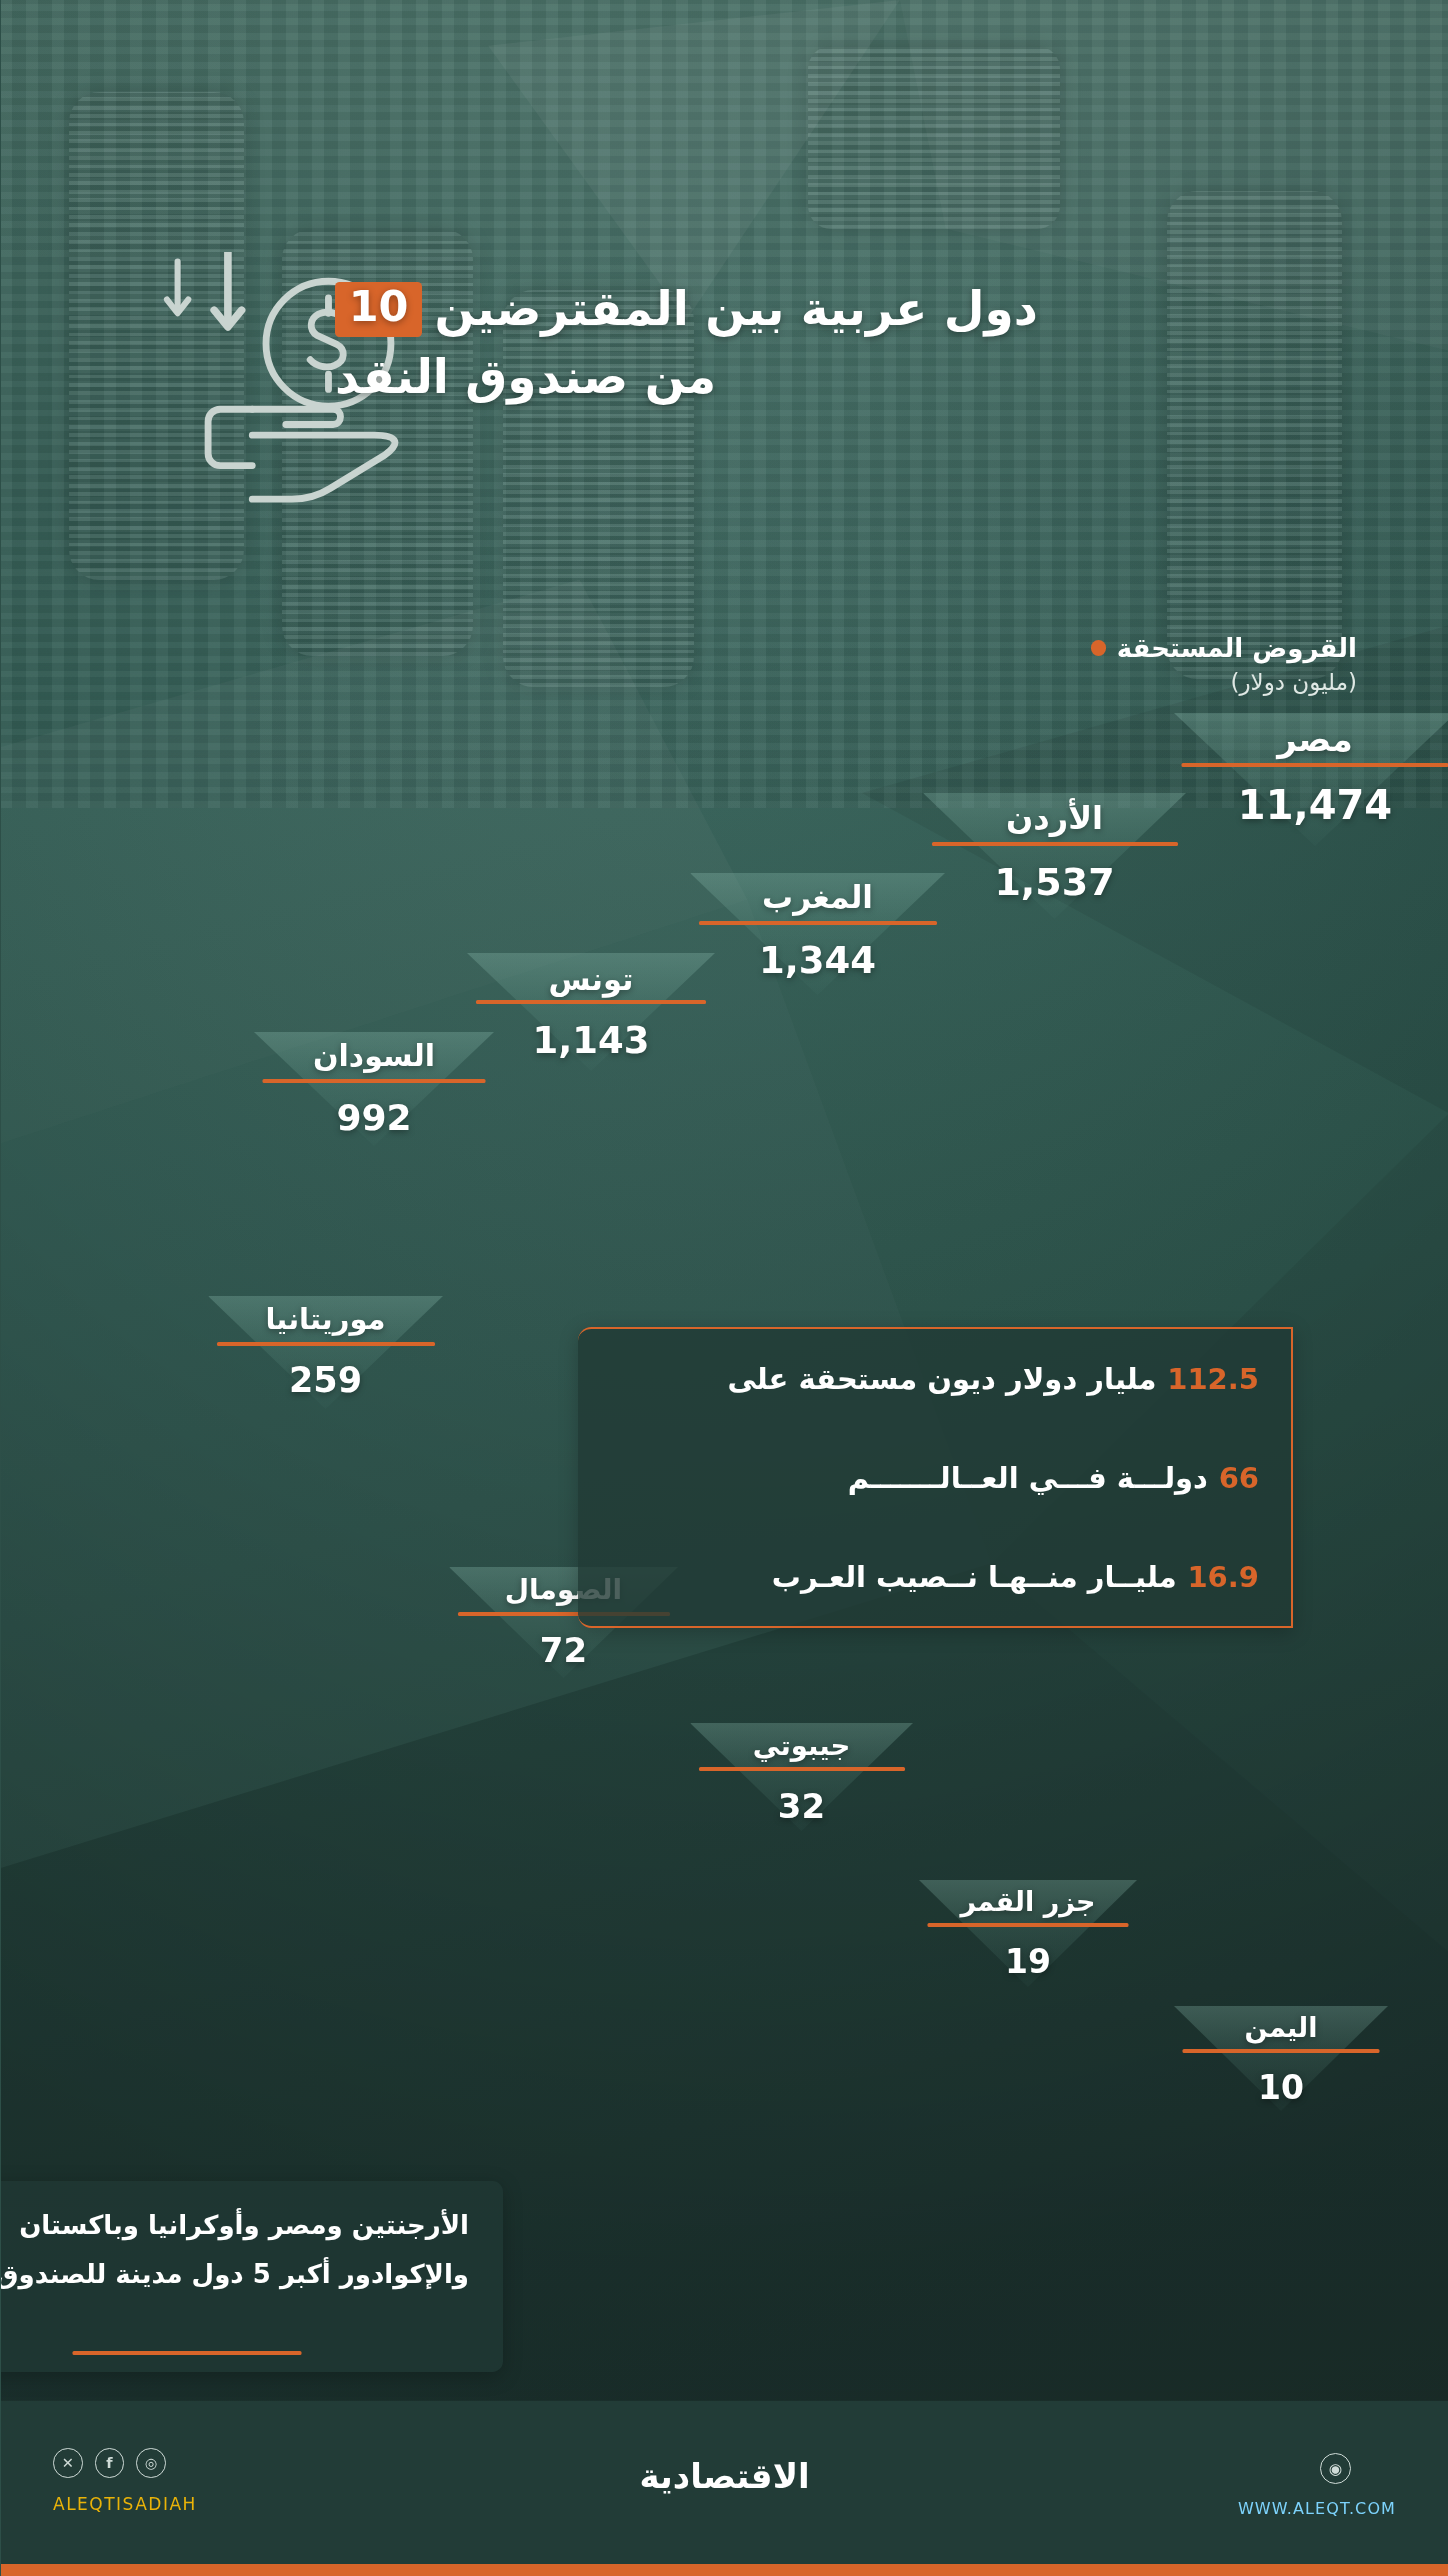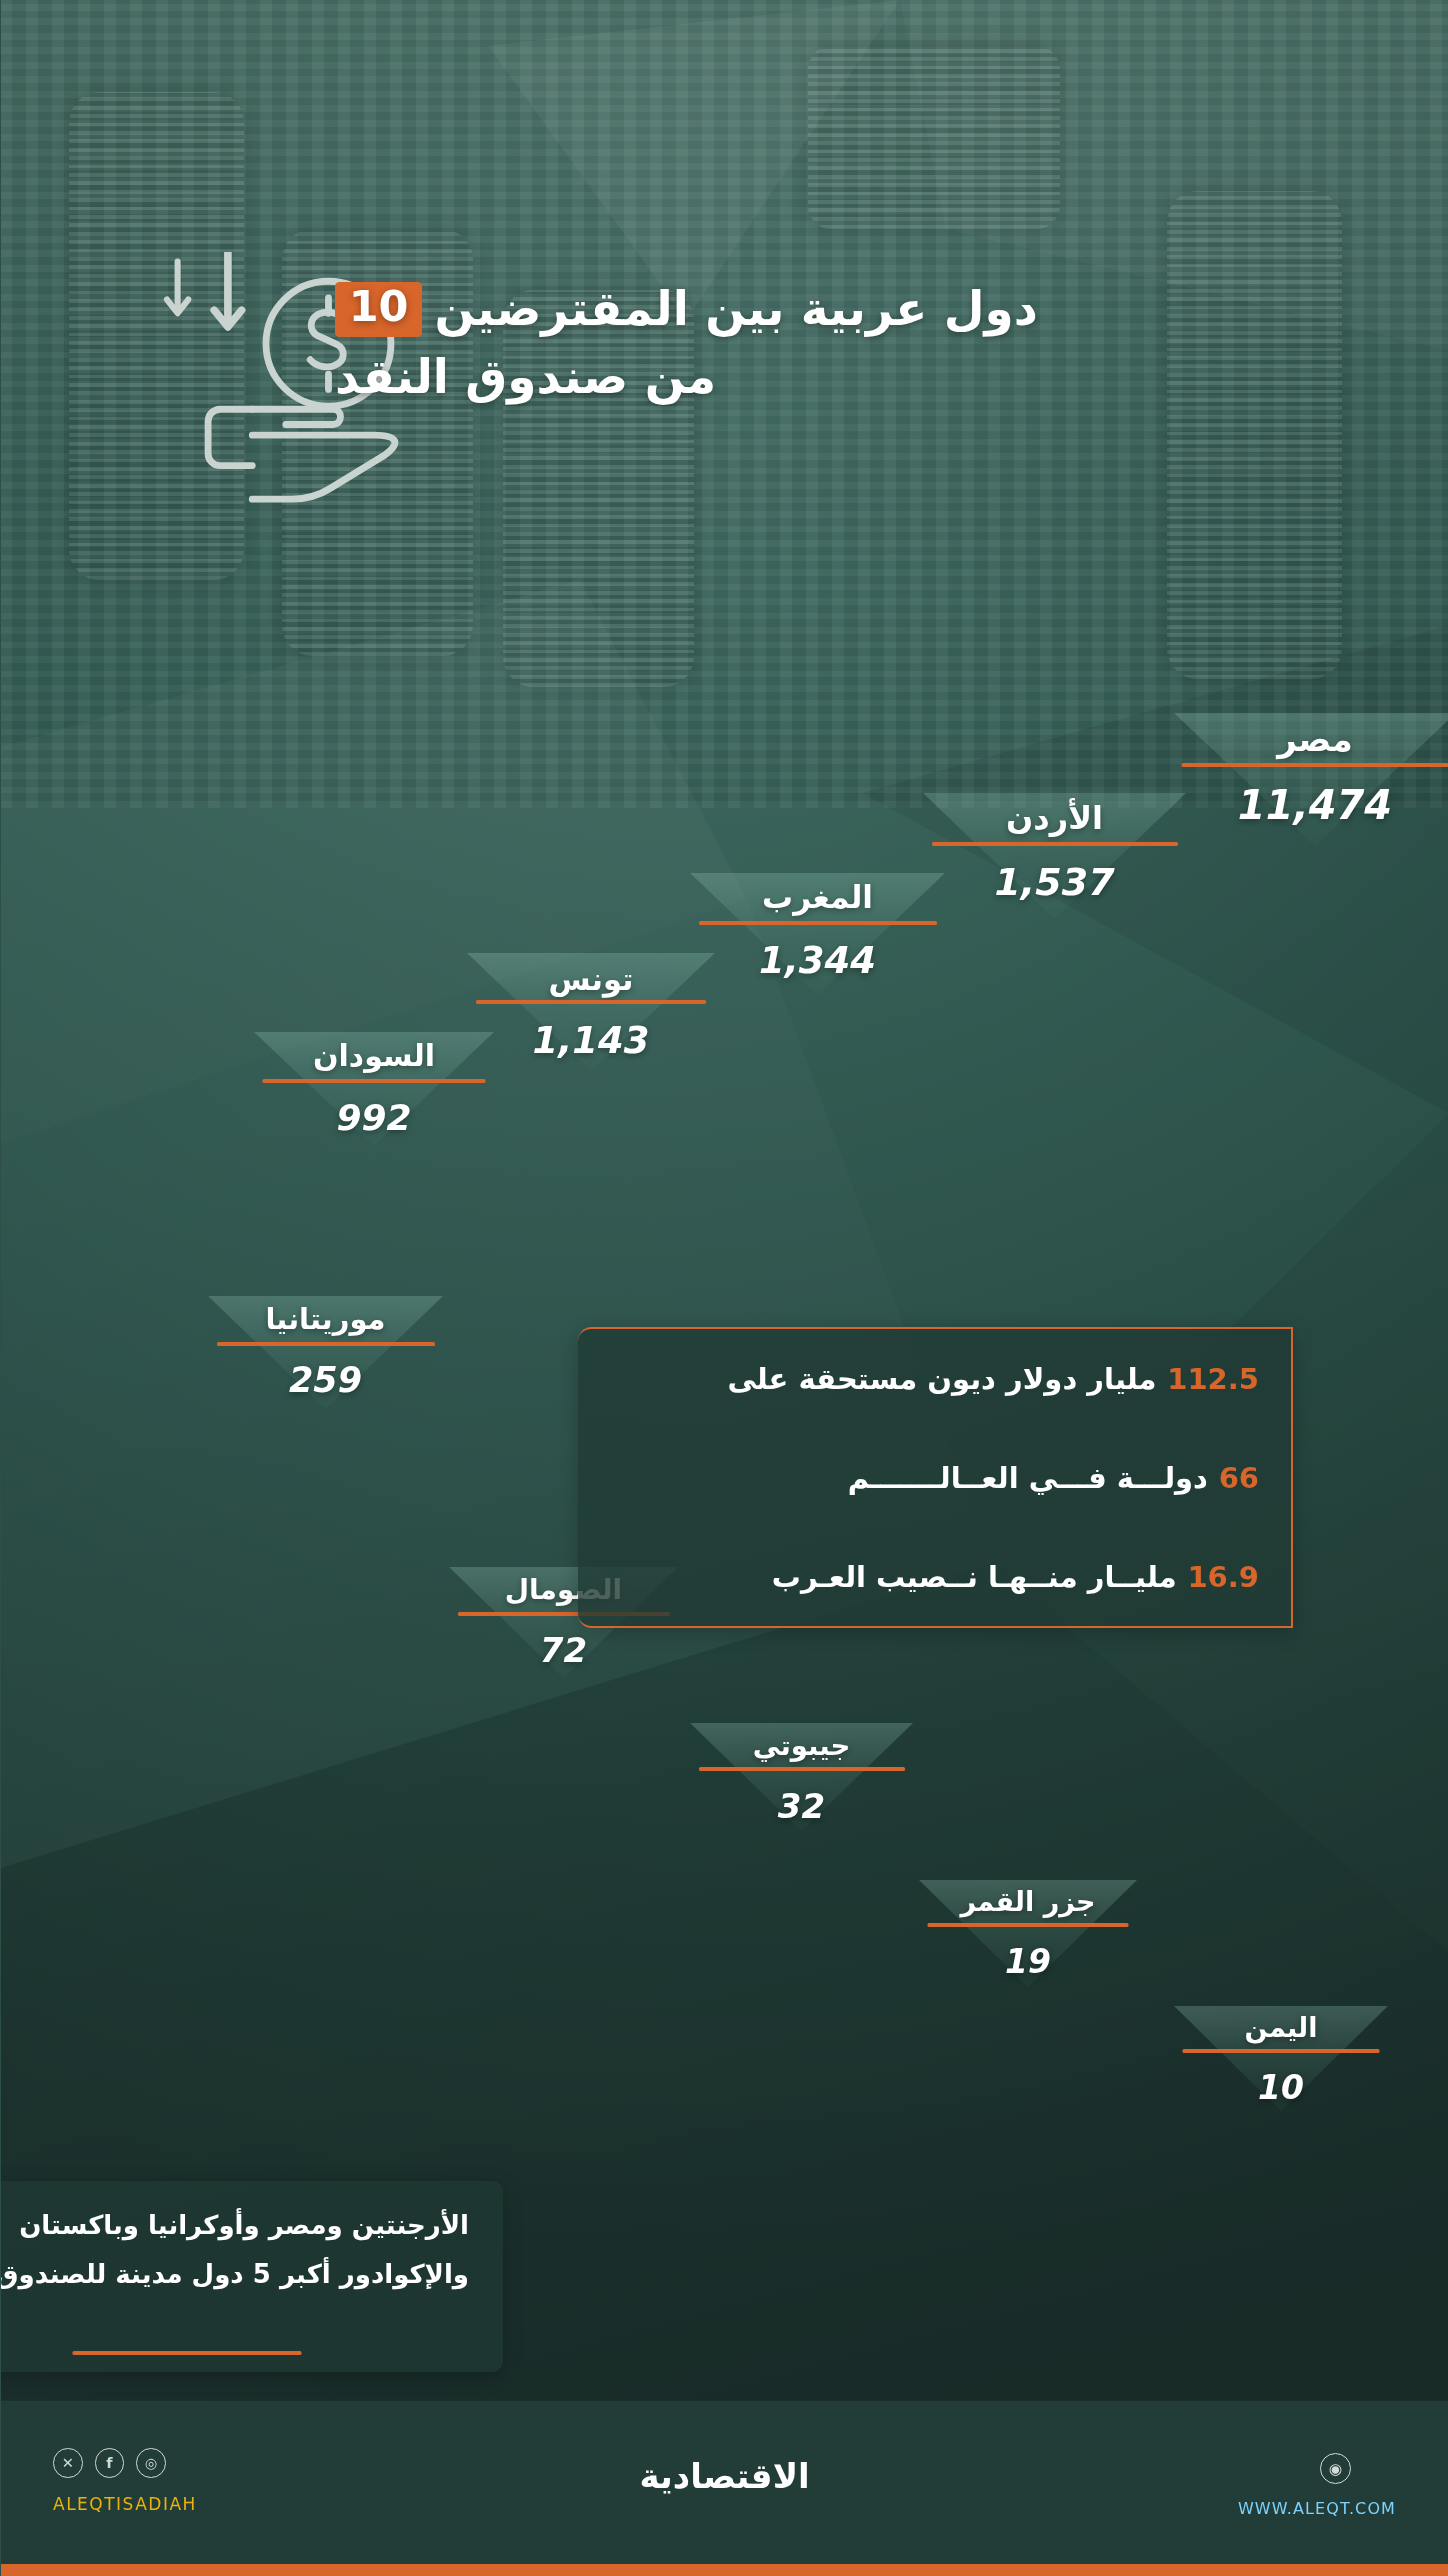--- a/index.html
+++ b/index.html
@@ -80,21 +80,20 @@
     text-shadow:0 1.5px 6.1px rgba(0,0,0,.35);
   }
   .rule{
     position:absolute;left:50%;transform:translateX(-50%);
     height:3.8px;background:#d8652a;border-radius:1.5px;
   }
   .val{
     position:absolute;left:50%;transform:translateX(-50%);
     color:#ffffff;font-weight:bold;white-space:nowrap;
     text-shadow:0 1.5px 6.1px rgba(0,0,0,.35);
-    font-style:italic;
   }
   
   .note{
     position:absolute;background:rgba(32,57,52,.80);
     border-radius:13.7px;direction:rtl;text-align:right;
     box-shadow:0 4.6px 20px rgba(0,0,0,.22);
   }
   .note-a{right:156px;top:1327px;width:713px;height:297px;border:2.3px solid #d8652a;border-left:none;border-radius:13.7px 0 0 13.7px;}
   .note-a .ln{
     display:flex;justify-content:flex-start;align-items:center;gap:10.7px;
@@ -176,20 +175,27 @@
   <div class="title-wrap">
     <div class="title-line">
       <span>دول عربية بين المقترضين</span>
       <span class="badge10">10</span>
     </div>
     <div class="title-line">
       <span>من صندوق النقد</span>
     </div>
   </div>
 
+  <div class="legend">
+    <div class="legend-row">
+      <span class="legend-main">القروض المستحقة</span>
+      <span class="legend-dot"></span>
+    </div>
+    <div class="legend-sub">(مليون دولار)</div>
+  </div>
 
   <div id="funnel-layer">
       <div class="item" style="left: 1174px; top: 713px; width: 282px; height: 233px;">
         <div class="tri" style="width: 282px; height: 133px;"></div>
         <div class="lbl" style="top: 6.1px; font-size: 34px;">مصر</div>
         <div class="rule" style="top: 50px; width: 267px;"></div>
         <div class="val" style="top: 69px; font-size: 40px;">11,474</div>
       </div>
       <div class="item" style="left: 923px; top: 793px; width: 263px; height: 225px;">
         <div class="tri" style="width: 263px; height: 126px;"></div>

